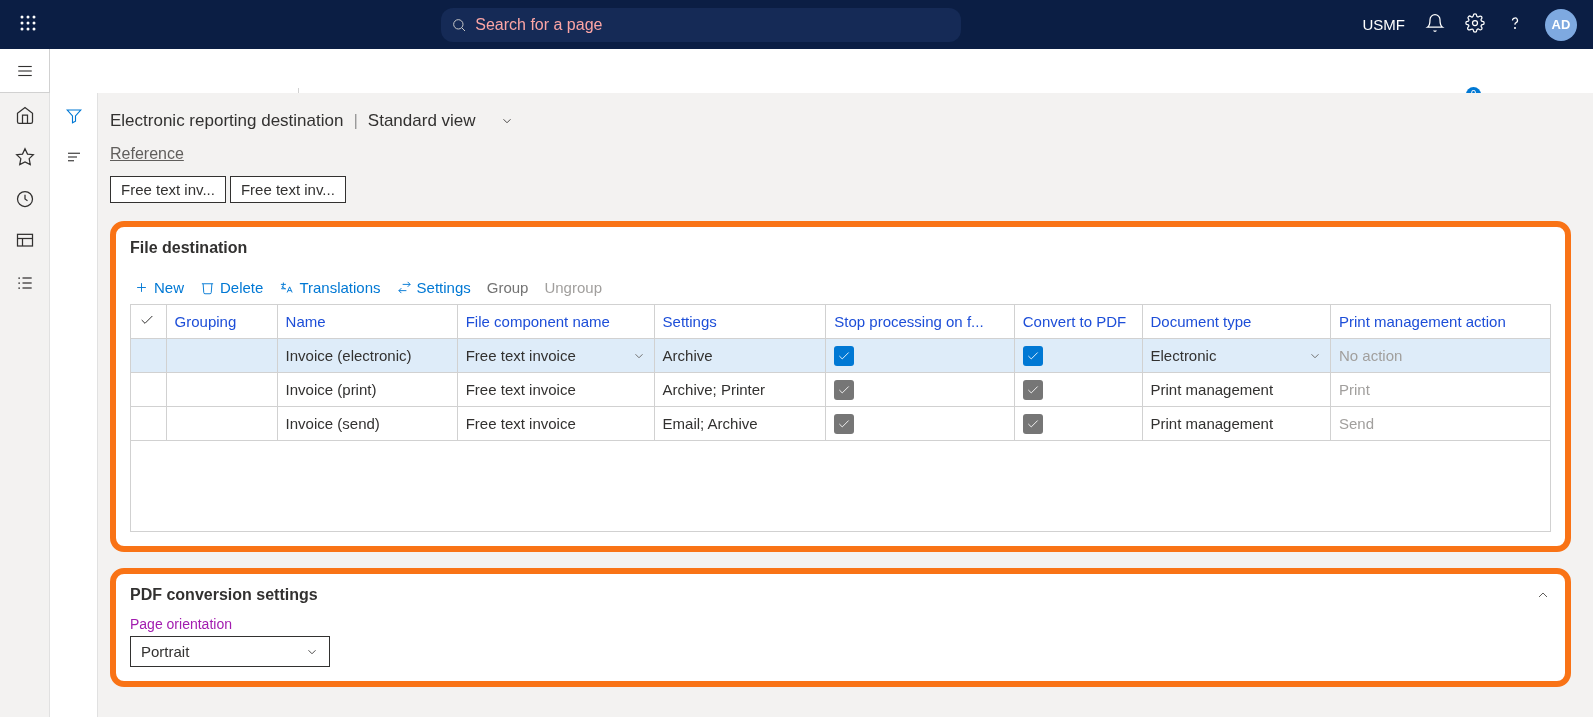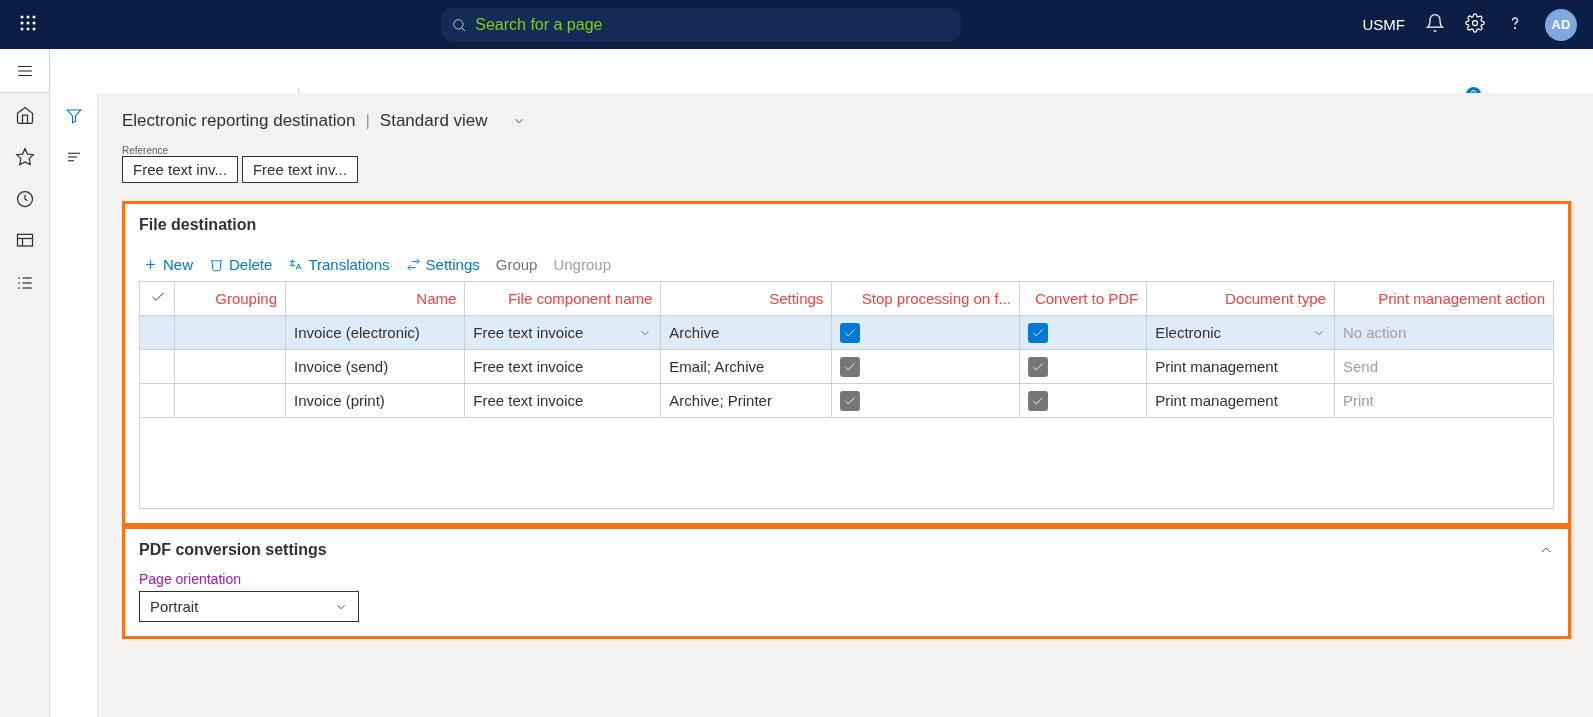--- a/index.html
+++ b/index.html
@@ -2,21 +2,21 @@
 <html><head>
 <meta charset="utf-8">
 <style>
 * { box-sizing: border-box; margin: 0; padding: 0; }
 body { font-family: "Segoe UI", sans-serif; font-size: 14px; color: #323130; background: #fff; overflow: hidden; }
 
 
 .top-bar { height: 49px; background: #0b1e44; color: #fff; display: flex; align-items: center; padding: 0 8px; }
 .waffle { width: 40px; text-align: center; cursor: pointer; }
 .app-title { font-size: 16px; font-weight: 600; padding: 0 12px; }
-.search-box { width: 520px; height: 34px; background: #152a56; border-radius: 12px; display: flex; align-items: center; padding: 0 10px; color: #84cc16; margin-left:70px; }
+.search-box { width: 520px; height: 34px; background: #152a56; border-radius: 12px; display: flex; align-items: center; padding: 0 10px; color: #fca5a5; margin-left:70px; }
 .search-box svg { margin-right: 8px; }
 .top-right { display: flex; align-items: center; gap: 20px; padding: 0 8px; }
 .top-right .entity { font-size: 15px; }
 .avatar { width: 32px; height: 32px; border-radius: 50%; background: #7ea9e0; color: #fff; display: flex; align-items: center; justify-content: center; font-size: 13px; font-weight:600; }
 
 
 .action-bar { height: 44px; border-bottom: 1px solid #d1d1d1; display: flex; align-items: center; padding: 0 6px 0 60px; background:#fff;margin-top:32px;}
 .menu-btn-abs { position:absolute; left:0; top:49px; width:50px; height:44px; display:flex;align-items:center;justify-content:center;cursor:pointer; border-bottom:1px solid #d1d1d1; border-right:1px solid #d1d1d1;}
 .action-btn { display: flex; align-items: center; gap: 6px; padding: 6px 10px; cursor: pointer; color:#323130; font-size:15px;}
 .action-btn svg { width:16px; height:16px; stroke:#323130; fill:none;}
@@ -30,54 +30,54 @@
 
 .left-rail { position: absolute; top: 93px; left: 0; width: 50px; bottom: 0; background: #f3f2f1; border-right: 1px solid #e1e1e1; display: flex; flex-direction: column; align-items: center; padding-top: 12px; gap: 22px;}
 .left-rail .ic { width:20px; height:20px; cursor:pointer; display:flex; align-items:center; justify-content:center;}
 
 
 .filter-strip { position: absolute; top: 93px; left: 50px; width: 48px; bottom: 0; background: #fff; border-right: 1px solid #e1e1e1; display: flex; flex-direction: column; align-items: center; padding-top: 14px; gap: 20px;}
 .filter-strip .ic { cursor:pointer;}
 .filter-strip .active svg { stroke:#0078d4;}
 
 
-.main { position: absolute; top: 93px; left: 98px; right: 0; bottom: 0; background: #f3f2f1; overflow:auto; padding: 0 22px 20px 24px;}
+.main { position: absolute; top: 93px; left: 98px; right: 0; bottom: 0; background: #f3f2f1; overflow:auto; padding: 0 22px 20px 12px;}
 .breadcrumb { display: flex; align-items: center; gap: 10px; padding: 18px 0 14px 0; font-size: 17px; color:#323130;}
 .breadcrumb .sep { color:#999;}
 .view-sel { display:flex; align-items:center; gap:24px; cursor:pointer;}
 
-.ref-label { font-size:10px; color:#605e5c; margin-bottom:0;}
+.ref-label { font-size:16px; color:#605e5c; margin-bottom:13px;text-decoration:underline;}
 .ref-chips { display:flex; gap:4px; margin-bottom:18px;}
 .chip { border:1px solid #323130; padding:4px 10px; font-size:15px; background:#fff; cursor:pointer; max-width:130px; overflow:hidden; text-overflow:ellipsis; white-space:nowrap;}
 
-.panel { background:#fff; border:3px solid #f97316; border-radius:0; }
+.panel { background:#fff; border:6px solid #f97316; border-radius:14px; margin-bottom:16px;}
 .panel-header { padding:12px 14px; font-weight:600; font-size:16px; display:flex; align-items:center; justify-content:space-between; cursor:pointer;}
 .panel-body { padding: 0 14px 14px 14px;}
 
 .grid-toolbar { display:flex; align-items:center; gap:16px; padding:10px 0 8px 4px; font-size:15px;}
 .grid-toolbar .tb { color:#0078d4; cursor:pointer; display:flex; align-items:center; gap:5px;}
 .grid-toolbar .tb.disabled { color:#a19f9d; cursor:default;}
 .grid-toolbar .tb.dark { color:#737373;}
 .grid-toolbar svg { width:15px; height:15px;}
 
 table.grid { width:100%; border-collapse:collapse; border:1px solid #d1d1d1; table-layout:fixed;}
 table.grid th, table.grid td { border:1px solid #d1d1d1; padding:6px 8px; text-align:left; font-size:15px; font-weight:400; height:34px; white-space:nowrap; overflow:hidden; text-overflow:ellipsis;}
-table.grid th { background:#fff; color:#ef4444;text-align:right;}
+table.grid th { background:#fff; color:#1d4ed8;}
 table.grid tr.selected td { background:#deecf9;}
 table.grid td.disabled { color:#a19f9d;}
 table.grid .chk { width:20px; height:20px; border-radius:3px; display:inline-flex; align-items:center; justify-content:center;}
 .chk.blue { background:#0078d4; color:#fff;}
 .chk.gray { background:#767676; color:#fff;}
 .cell-dd { display:flex; align-items:center; justify-content:space-between;}
 .th-sel { width:34px; text-align:center;}
 .grid-wrapper { border:1px solid #d1d1d1; border-top:none;}
 .grid-spacer { height:90px;}
 
 .form-label { font-size:14px; color:#a21caf; margin-bottom:4px;}
-.select-box { width:220px; border:1px solid #323130; padding:6px 10px; display:flex; align-items:center; justify-content:space-between; background:#fff; cursor:pointer; font-size:15px;}
+.select-box { width:200px; border:1px solid #323130; padding:6px 10px; display:flex; align-items:center; justify-content:space-between; background:#fff; cursor:pointer; font-size:15px;}
 
 svg { stroke-width:1.5; }
 </style>
 </head>
 <body>
 
 <div class="top-bar">
   <div class="waffle">
     <svg width="18" height="18" viewBox="0 0 18 18" fill="#fff" stroke="none">
         <circle cx="3" cy="3" r="1.5"></circle>
@@ -365,54 +365,54 @@
                   <svg width="14" height="14" viewBox="0 0 24 24" fill="none" stroke="#605e5c">
                     <polyline points="6 9 12 15 18 9"></polyline>
                   </svg>
                 </div>
               </td>
     <td class="disabled">No action</td>
             </tr>
             <tr>
     <td></td>
     <td></td>
+    <td>Invoice (print)</td>
+    <td>Free text invoice</td>
+    <td>Archive; Printer</td>
+    <td><span class="chk gray">
+                  <svg width="14" height="14" viewBox="0 0 24 24" fill="none" stroke="#fff" stroke-width="3">
+                    <polyline points="20 6 9 17 4 12"></polyline>
+                  </svg>
+                </span></td>
+    <td><span class="chk gray">
+                  <svg width="14" height="14" viewBox="0 0 24 24" fill="none" stroke="#fff" stroke-width="3">
+                    <polyline points="20 6 9 17 4 12"></polyline>
+                  </svg>
+                </span></td>
+    <td>Print management</td>
+    <td class="disabled">Print</td>
+            </tr>
+            <tr>
+    <td></td>
+    <td></td>
     <td>Invoice (send)</td>
     <td>Free text invoice</td>
     <td>Email; Archive</td>
     <td><span class="chk gray">
                   <svg width="14" height="14" viewBox="0 0 24 24" fill="none" stroke="#fff" stroke-width="3">
                     <polyline points="20 6 9 17 4 12"></polyline>
                   </svg>
                 </span></td>
     <td><span class="chk gray">
                   <svg width="14" height="14" viewBox="0 0 24 24" fill="none" stroke="#fff" stroke-width="3">
                     <polyline points="20 6 9 17 4 12"></polyline>
                   </svg>
                 </span></td>
     <td>Print management</td>
     <td class="disabled">Send</td>
-            </tr>
-            <tr>
-    <td></td>
-    <td></td>
-    <td>Invoice (print)</td>
-    <td>Free text invoice</td>
-    <td>Archive; Printer</td>
-    <td><span class="chk gray">
-                  <svg width="14" height="14" viewBox="0 0 24 24" fill="none" stroke="#fff" stroke-width="3">
-                    <polyline points="20 6 9 17 4 12"></polyline>
-                  </svg>
-                </span></td>
-    <td><span class="chk gray">
-                  <svg width="14" height="14" viewBox="0 0 24 24" fill="none" stroke="#fff" stroke-width="3">
-                    <polyline points="20 6 9 17 4 12"></polyline>
-                  </svg>
-                </span></td>
-    <td>Print management</td>
-    <td class="disabled">Print</td>
             </tr>
           </tbody>
       </table>
       <div class="grid-wrapper">
           <div class="grid-spacer"></div>
         </div>
     </div>
   </div>
 
   <div class="panel">

